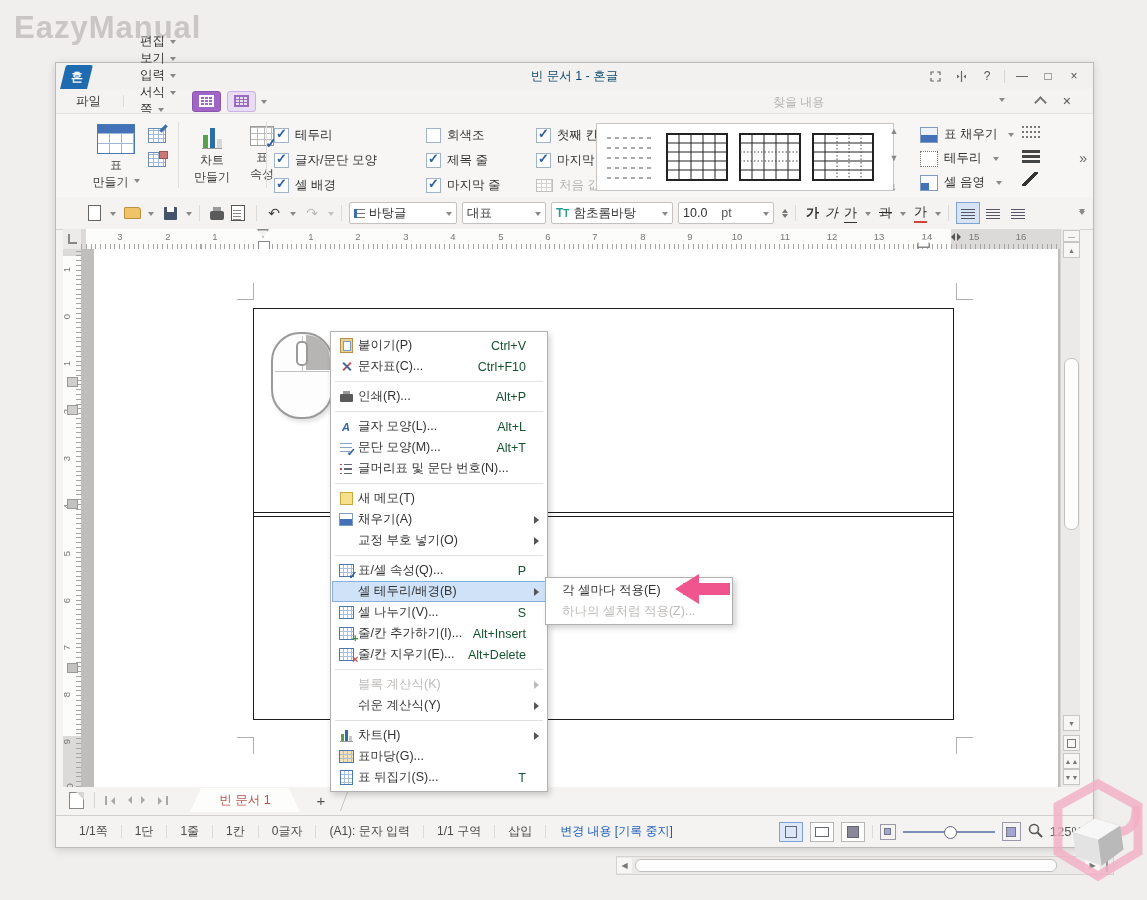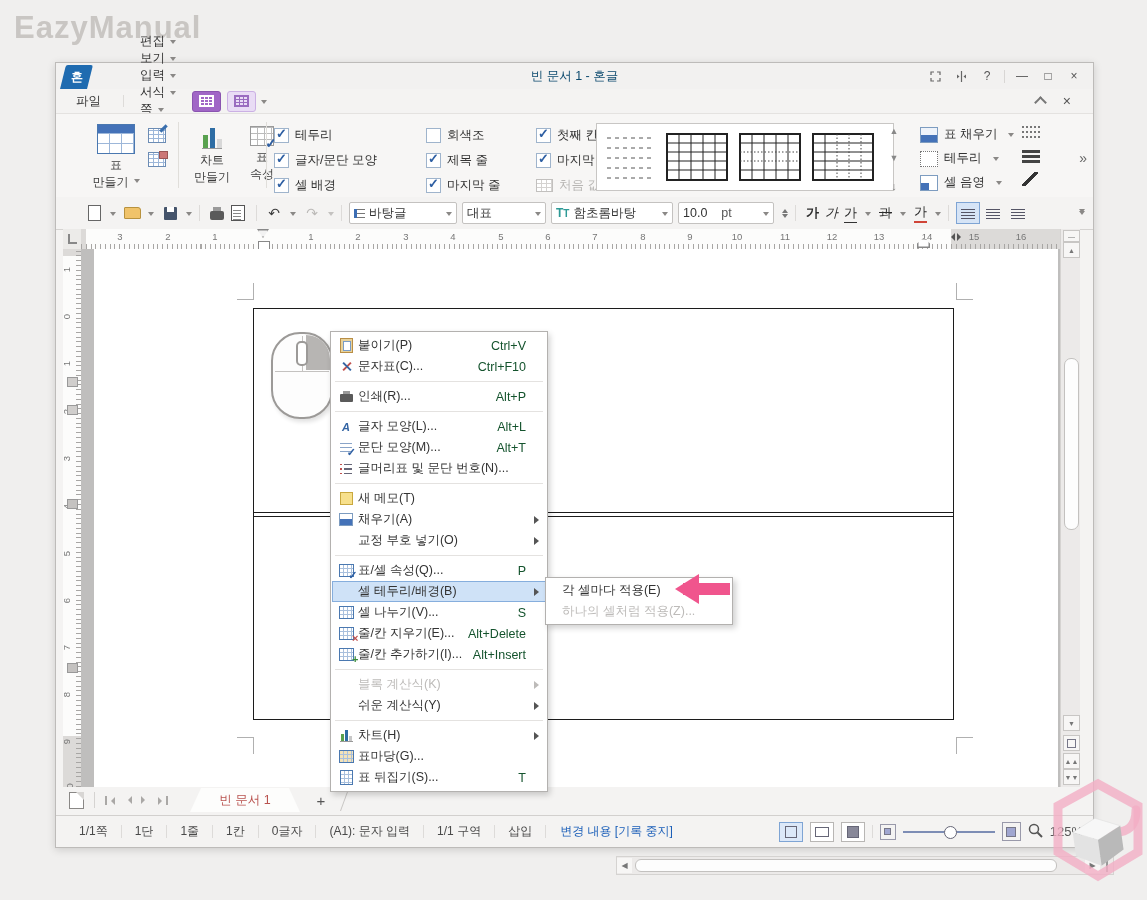--- a/index.html
+++ b/index.html
@@ -335,20 +335,24 @@
             <i class="caret"></i>
           </span>
         </span>
       <span class="pbtn active">
           <span class="pgrid"></span>
         </span>
       <span class="pbtn lite">
           <span class="pgrid"></span>
         </span>
       <i class="caret"></i>
+      <div class="findbar">
+        <span>찾을 내용</span>
+        <i class="caret"></i>
+      </div>
       <span class="mb-collapse"><i class="chev-up"></i></span>
       <span class="mb-close">×</span>
     </div>
 
     <div class="ribbon">
       <div class="rb-big" style="left:34px;top:10px;width:52px;">
         <span class="tbl-ico"></span><br>
         <span>표</span><br>
         <span>만들기</span><i class="caret"></i>
       </div>
@@ -872,33 +876,33 @@
         <span class="mi-icon">
           <span class="mi-ic ic-splitcell g"></span>
         </span>
         <span class="mi-label">셀 나누기(V)...</span>
         <span class="mi-short">S</span>
         <span class="mi-arrow"></span>
       </div>
 
       <div class="mi">
         <span class="mi-icon">
+          <span class="mi-ic ic-addrow g"></span>
+        </span>
+        <span class="mi-label">줄/칸 추가하기(I)...</span>
+        <span class="mi-short">Alt+Insert</span>
+        <span class="mi-arrow"></span>
+      </div>
+
+      <div class="mi">
+        <span class="mi-icon">
           <span class="mi-ic ic-delrow g"></span>
         </span>
         <span class="mi-label">줄/칸 지우기(E)...</span>
         <span class="mi-short">Alt+Delete</span>
-        <span class="mi-arrow"></span>
-      </div>
-
-      <div class="mi">
-        <span class="mi-icon">
-          <span class="mi-ic ic-addrow g"></span>
-        </span>
-        <span class="mi-label">줄/칸 추가하기(I)...</span>
-        <span class="mi-short">Alt+Insert</span>
         <span class="mi-arrow"></span>
       </div>
 
       <div class="mi sep">
         
         
         
         
       </div>
 

